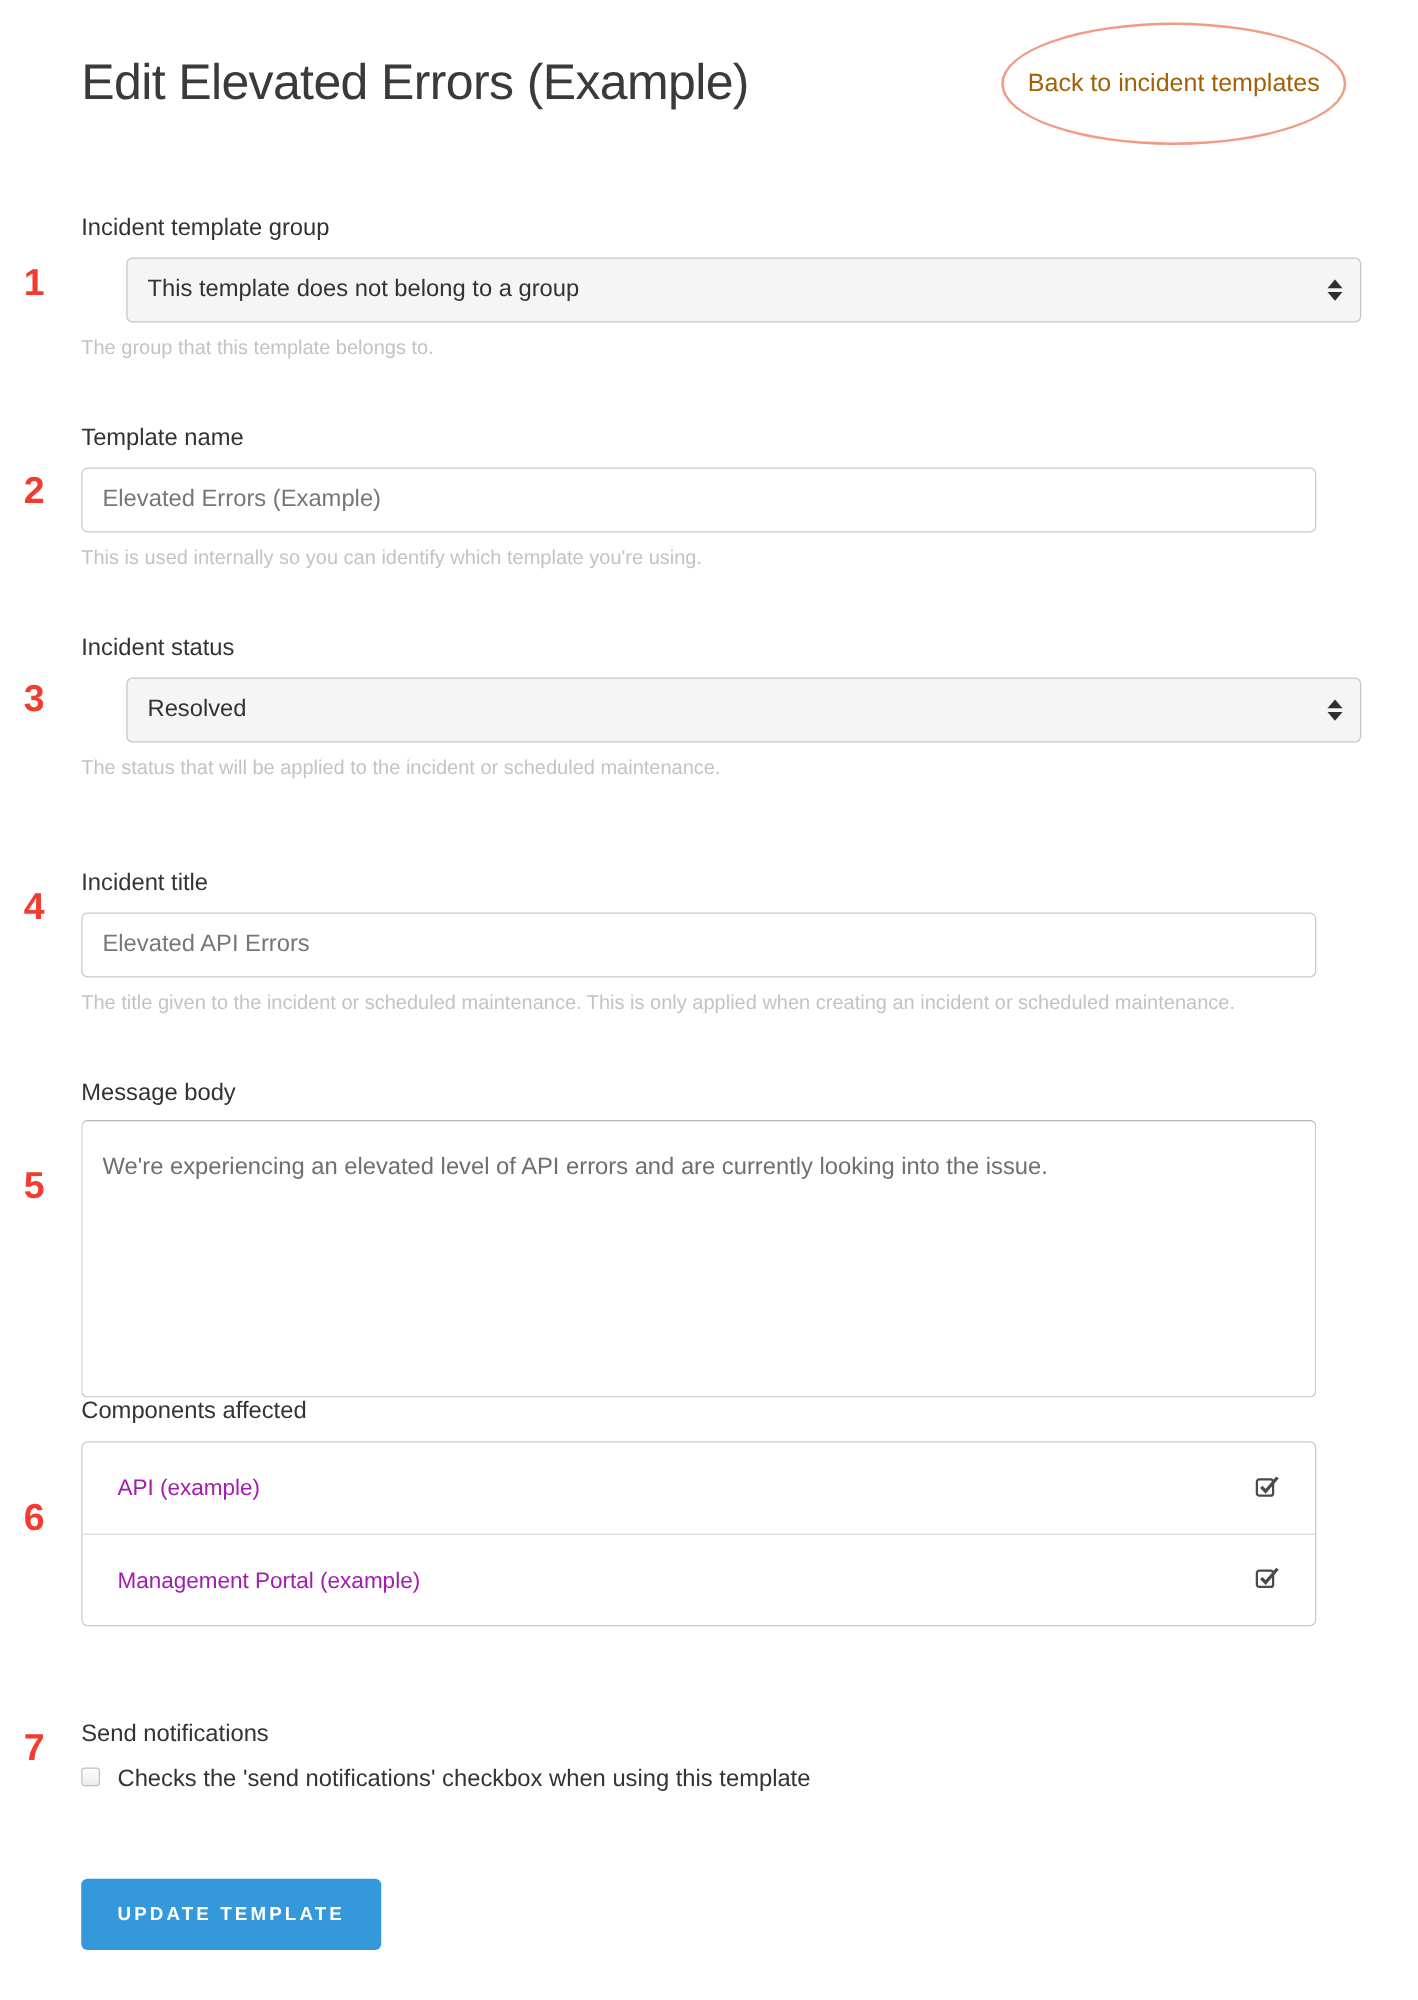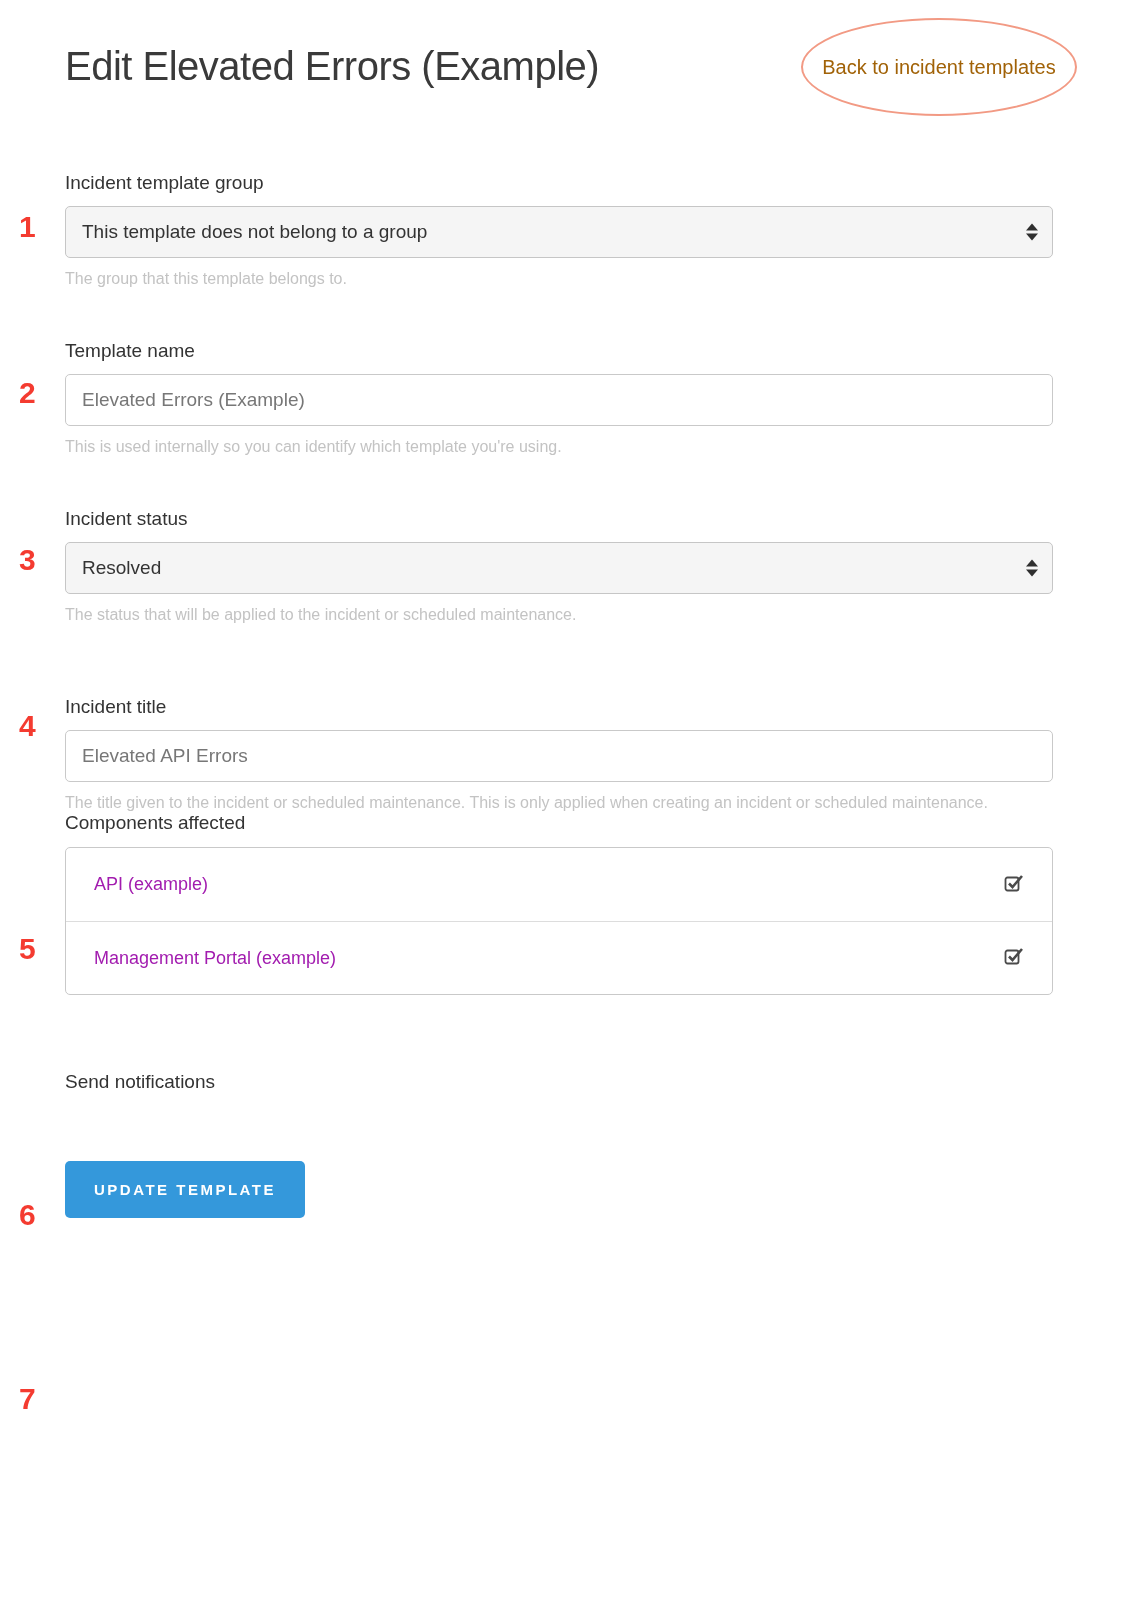--- a/index.html
+++ b/index.html
@@ -34,21 +34,21 @@
   .help { font-size: 16px; color: #c3c3c3; margin-top: 12px; }
 
   .select-box {
     margin-top: 12px;
     height: 52px; width: 100%;
     background: #f5f5f5;
     border: 1px solid #c6c6c6; border-radius: 5px;
     display: flex; align-items: center;
     padding: 0 16px;
     font-size: 19px; color: #333;
-    position: relative; cursor: pointer;
+    position: relative; cursor: pointer; margin-left: 36px;
   }
   .select-arrows {
     position: absolute; right: 14px; top: 50%; transform: translateY(-50%);
     display: flex; flex-direction: column; align-items: center; gap: 3px;
   }
   .select-arrows .up {
     width: 0; height: 0;
     border-left: 6px solid transparent; border-right: 6px solid transparent;
     border-bottom: 7px solid #2f2f2f;
   }
@@ -183,20 +183,24 @@
   </div>
 
   
   <div class="fg s4">
     <div class="fg-label">Incident title</div>
     <input class="text-input" type="text" value="Elevated API Errors" style="">
     <div class="help">The title given to the incident or scheduled maintenance. This is only applied when creating an incident or scheduled maintenance.</div>
   </div>
 
   
+  <div class="fg s5">
+    <div class="fg-label">Message body</div>
+    <textarea class="big" style="">We're experiencing an elevated level of API errors and are currently looking into the issue.</textarea>
+  </div>
 
   
   <div class="fg s6">
     <div class="fg-label">Components affected</div>
     <div class="components-box">
       <div class="component-row">
         <span>API (example)</span>
         <span>
           <svg width="21" height="21" viewBox="0 0 21 21">
             <rect x="2.5" y="5.5" width="13" height="13" rx="2" fill="none" stroke="#4a4a4a" stroke-width="1.8"></rect>
@@ -212,20 +216,24 @@
             <path d="M6 11.5 L9.5 15 L19 4" fill="none" stroke="#4a4a4a" stroke-width="2.6"></path>
           </svg>
         </span>
       </div>
     </div>
   </div>
 
   
   <div class="fg s7">
     <div class="fg-label">Send notifications</div>
+    <div class="check-row">
+      <span class="small-checkbox"></span>
+      <span>Checks the 'send notifications' checkbox when using this template</span>
+    </div>
   </div>
 
   <button class="submit-btn">UPDATE TEMPLATE</button>
 
 </div>
 
 <div class="annot" id="n1">1</div>
 <div class="annot" id="n2">2</div>
 <div class="annot" id="n3">3</div>
 <div class="annot" id="n4">4</div>

